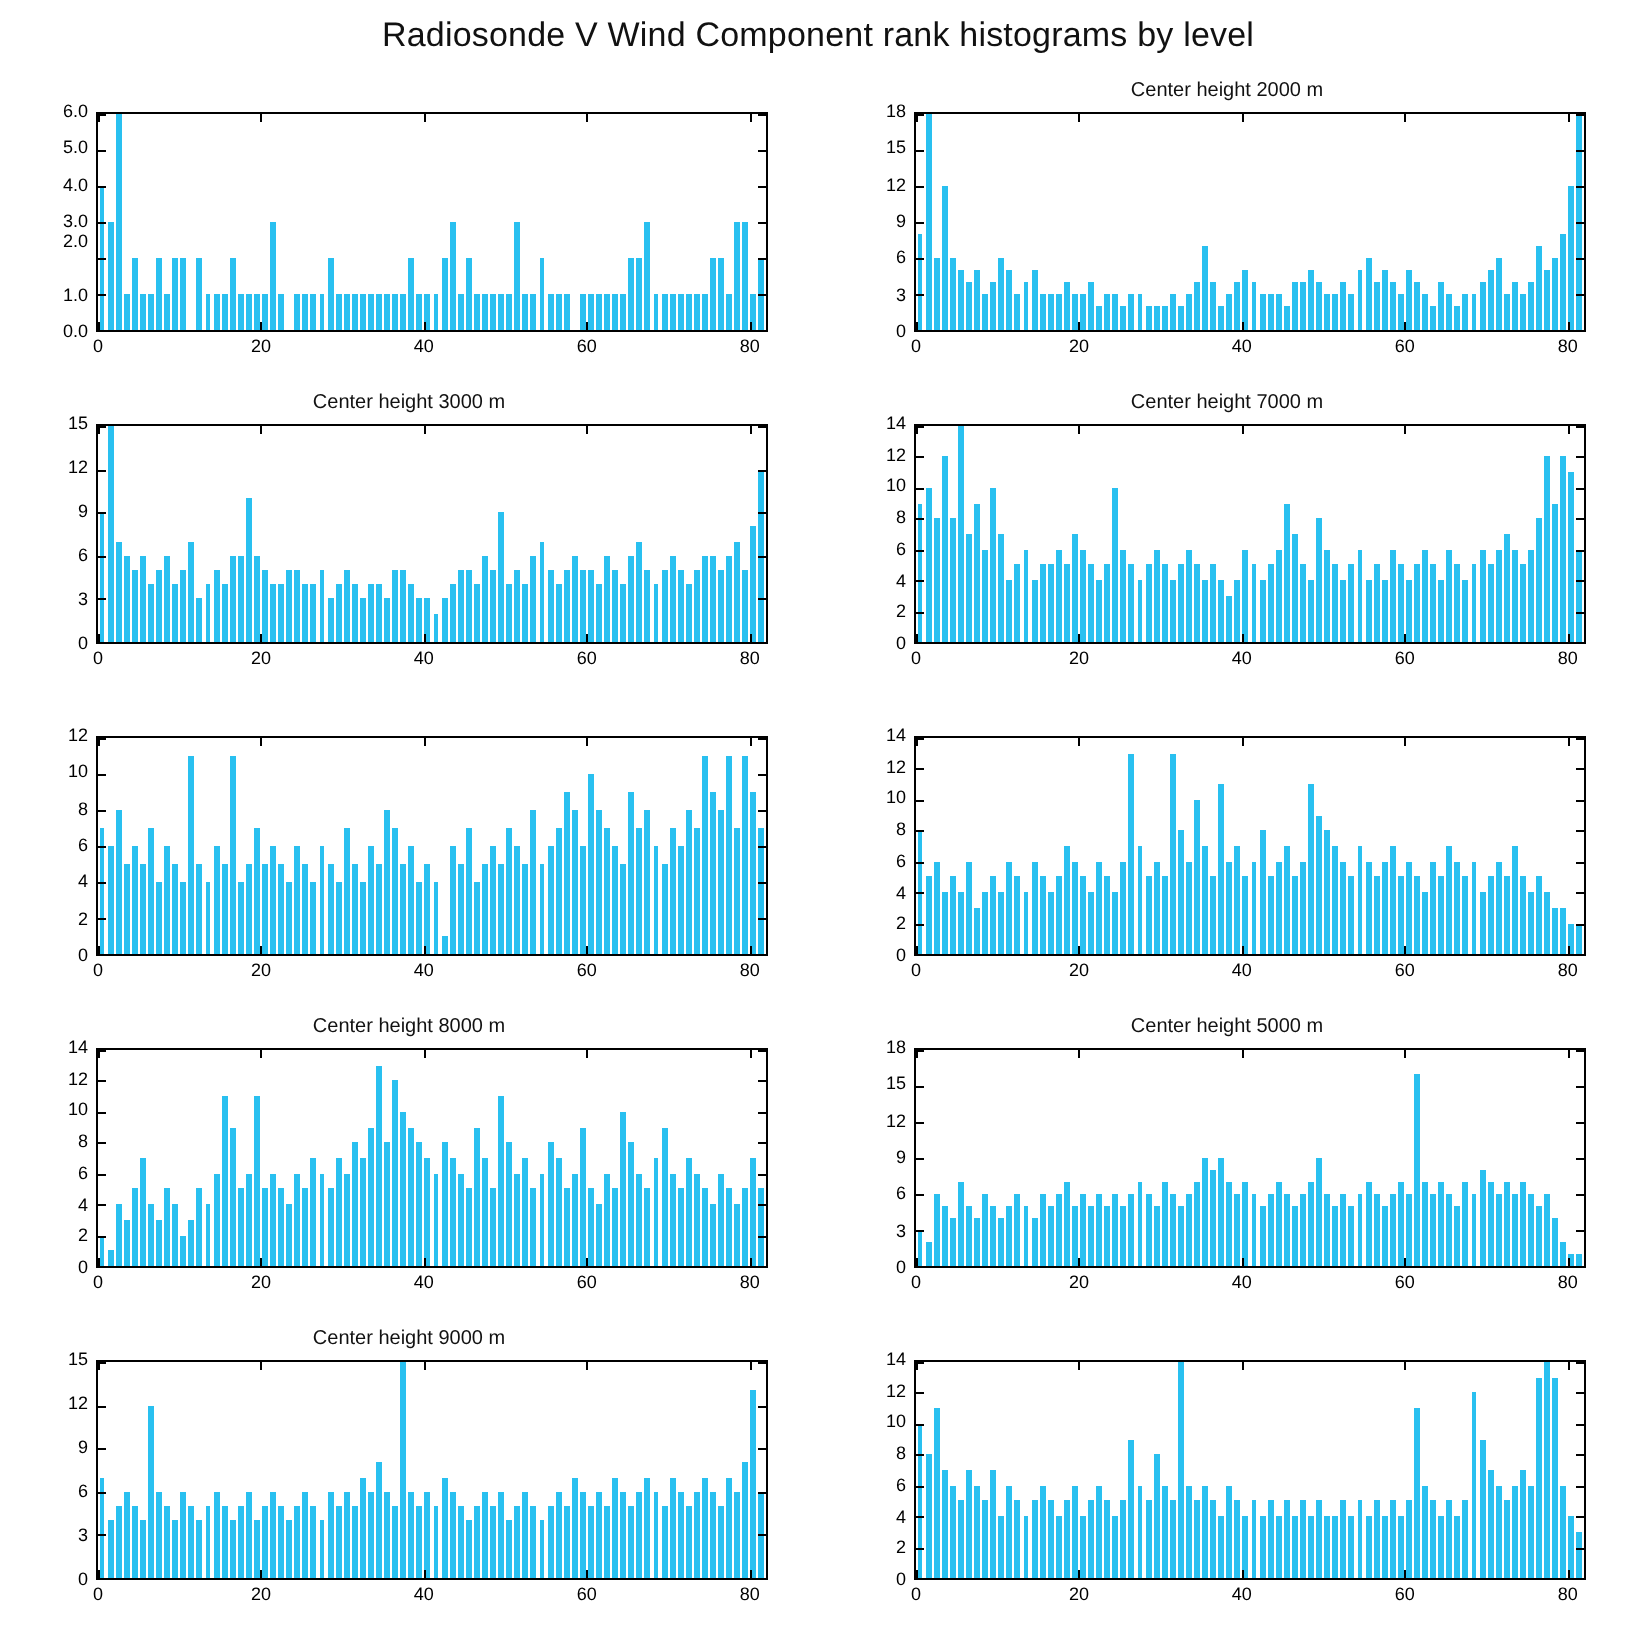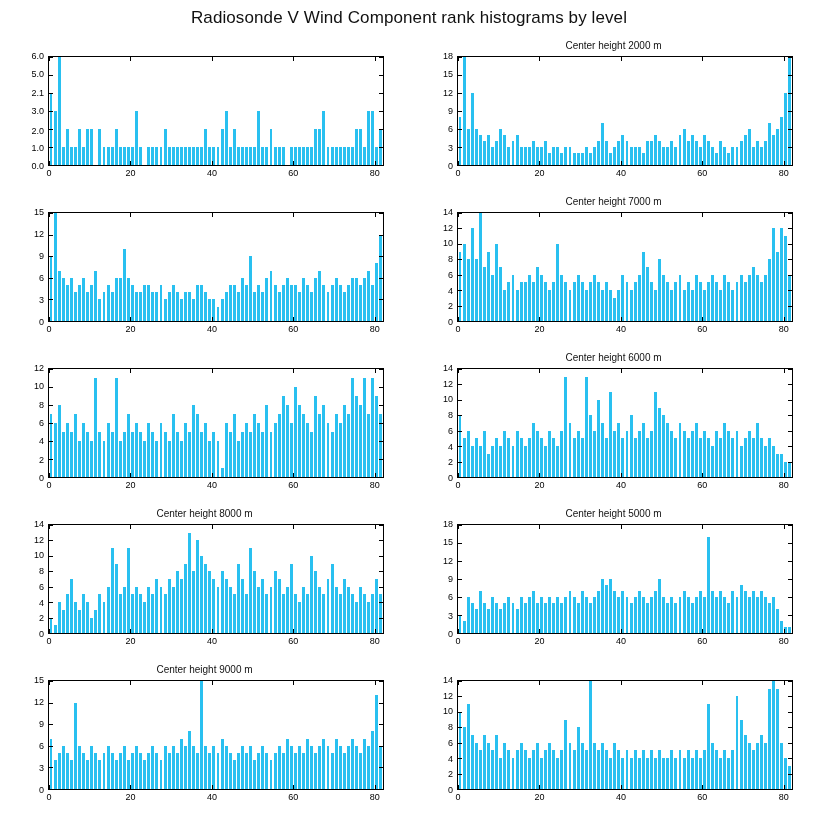--- a/index.html
+++ b/index.html
@@ -139,23 +139,23 @@
 </head>
 <body>
 
 <div id="page">
   <div class="main-title">Radiosonde V Wind Component rank histograms by level</div>
   <div class="grid">
       <div class="panel" style="left: 0px; top: 0px;">
         <div class="ylabels">
           <div class="ytick-label" style="top: 110px;">0.0</div>
           <div class="ytick-label" style="top: 91.6667px;">1.0</div>
-          <div class="ytick-label" style="top: 75px;">2.0</div>
+          <div class="ytick-label" style="top: 65px;">2.0</div>
           <div class="ytick-label" style="top: 55px;">3.0</div>
-          <div class="ytick-label" style="top: 36.6667px;">2.1</div>
+          <div class="ytick-label" style="top: 36.6667px;">4.0</div>
           <div class="ytick-label" style="top: 18.3333px;">5.0</div>
           <div class="ytick-label" style="top: 0px;">6.0</div>
         </div>
         <div class="plotwrap">
           <div class="plotbox">
             <div class="bars">
               <div class="bar" style="left: 0.570244px; width: 2.93268px; height: 72px;"></div>
               <div class="bar" style="left: 4.64341px; width: 2.93268px; height: 54px;"></div>
               <div class="bar" style="left: 8.71659px; width: 2.93268px; height: 108px;"></div>
               <div class="bar" style="left: 12.7898px; width: 2.93268px; height: 18px;"></div>
@@ -397,20 +397,21 @@
         </div>
         <div class="xaxis-labels">
           <div class="xtick-label" style="left: 1px;">0</div>
           <div class="xtick-label" style="left: 82.4634px;">20</div>
           <div class="xtick-label" style="left: 163.927px;">40</div>
           <div class="xtick-label" style="left: 245.39px;">60</div>
           <div class="xtick-label" style="left: 326.854px;">80</div>
         </div>
       </div>
       <div class="panel" style="left: 0px; top: 156px;">
+        <div class="panel-title">Center height 3000 m</div>
         <div class="ylabels">
           <div class="ytick-label" style="top: 110px;">0</div>
           <div class="ytick-label" style="top: 88px;">3</div>
           <div class="ytick-label" style="top: 66px;">6</div>
           <div class="ytick-label" style="top: 44px;">9</div>
           <div class="ytick-label" style="top: 22px;">12</div>
           <div class="ytick-label" style="top: 0px;">15</div>
         </div>
         <div class="plotwrap">
           <div class="plotbox">
@@ -788,21 +789,20 @@
         </div>
         <div class="xaxis-labels">
           <div class="xtick-label" style="left: 1px;">0</div>
           <div class="xtick-label" style="left: 82.4634px;">20</div>
           <div class="xtick-label" style="left: 163.927px;">40</div>
           <div class="xtick-label" style="left: 245.39px;">60</div>
           <div class="xtick-label" style="left: 326.854px;">80</div>
         </div>
       </div>
       <div class="panel" style="left: 409px; top: 312px;">
-        <div class="panel-title">Center height 6000 m</div>
         <div class="ylabels">
           <div class="ytick-label" style="top: 110px;">0</div>
           <div class="ytick-label" style="top: 94.2857px;">2</div>
           <div class="ytick-label" style="top: 78.5714px;">4</div>
           <div class="ytick-label" style="top: 62.8571px;">6</div>
           <div class="ytick-label" style="top: 47.1429px;">8</div>
           <div class="ytick-label" style="top: 31.4286px;">10</div>
           <div class="ytick-label" style="top: 15.7143px;">12</div>
           <div class="ytick-label" style="top: 0px;">14</div>
         </div>

